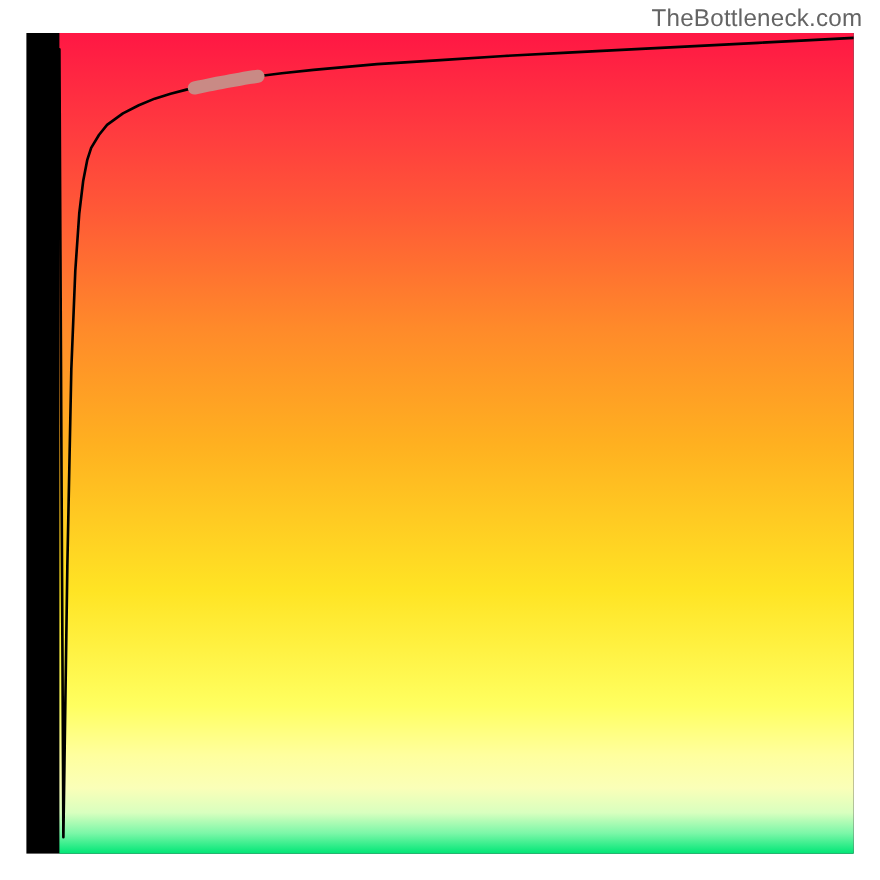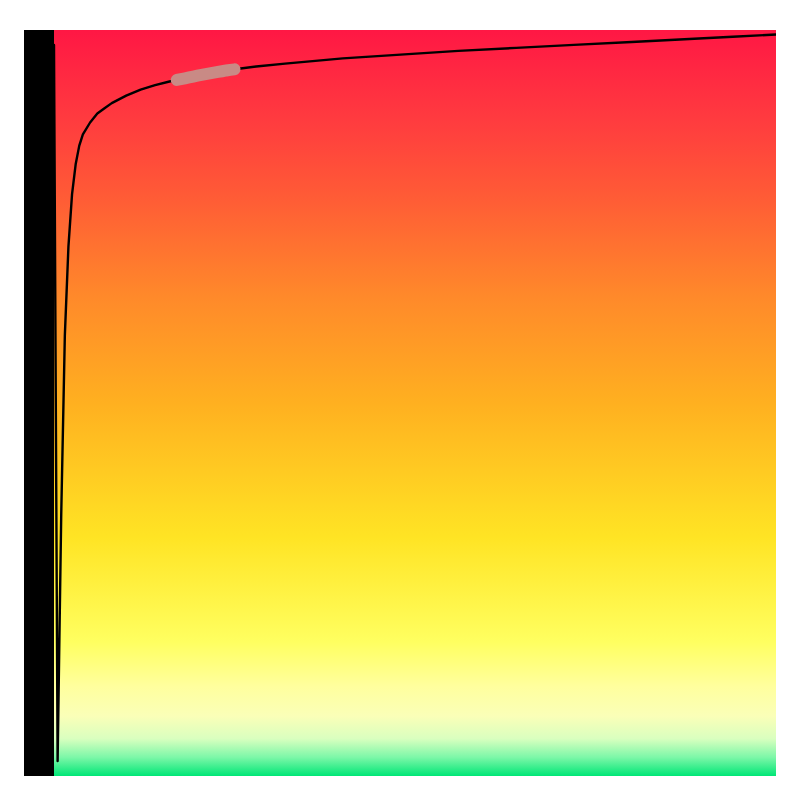--- a/index.html
+++ b/index.html
@@ -61,20 +61,21 @@
     left: 0;
     top: 0;
     width: 752px;
     height: 746px;
   }
 </style>
 </head>
 <body>
 
 <div class="chart-wrap">
+  <div class="attribution">TheBottleneck.com</div>
 
   <div class="plot-frame">
     <div class="gradient-area"></div>
     <svg class="curve-layer" viewBox="0 0 752 746" preserveAspectRatio="none">
       <path id="curve-path" fill="none" stroke="#000000" stroke-width="2.4" stroke-linecap="round" stroke-linejoin="round" d="M30.00 14.92 L33.61 731.08 L37.22 484.90 L40.83 305.86 L44.44 216.34 L48.05 164.12 L51.66 134.28 L55.27 115.63 L58.88 104.44 L66.10 92.50 L73.32 83.55 L80.54 78.33 L87.76 73.11 L102.20 65.65 L116.64 59.68 L131.08 55.20 L145.52 51.47 L159.96 48.49 L174.40 45.51 L203.28 40.28 L232.16 36.55 L261.04 33.57 L318.80 28.35 L376.56 24.62 L434.32 20.89 L492.08 17.90 L549.84 14.92 L607.60 11.94 L665.36 8.95 L708.68 6.71 L752.00 4.48"></path>
       <path id="highlight-seg" fill="none" stroke="#c98a85" stroke-width="12" stroke-linecap="round" d="M152.74 49.98 L156.87 49.13 L160.99 48.28 L165.12 47.42 L169.24 46.57 L173.37 45.72 L177.49 44.95 L181.62 44.20 L185.75 43.45 L189.87 42.71 L194.00 41.96 L198.12 41.22 L202.25 40.47 L206.37 39.88 L210.50 39.35"></path>
     </svg>
   </div>
 </div>
 

